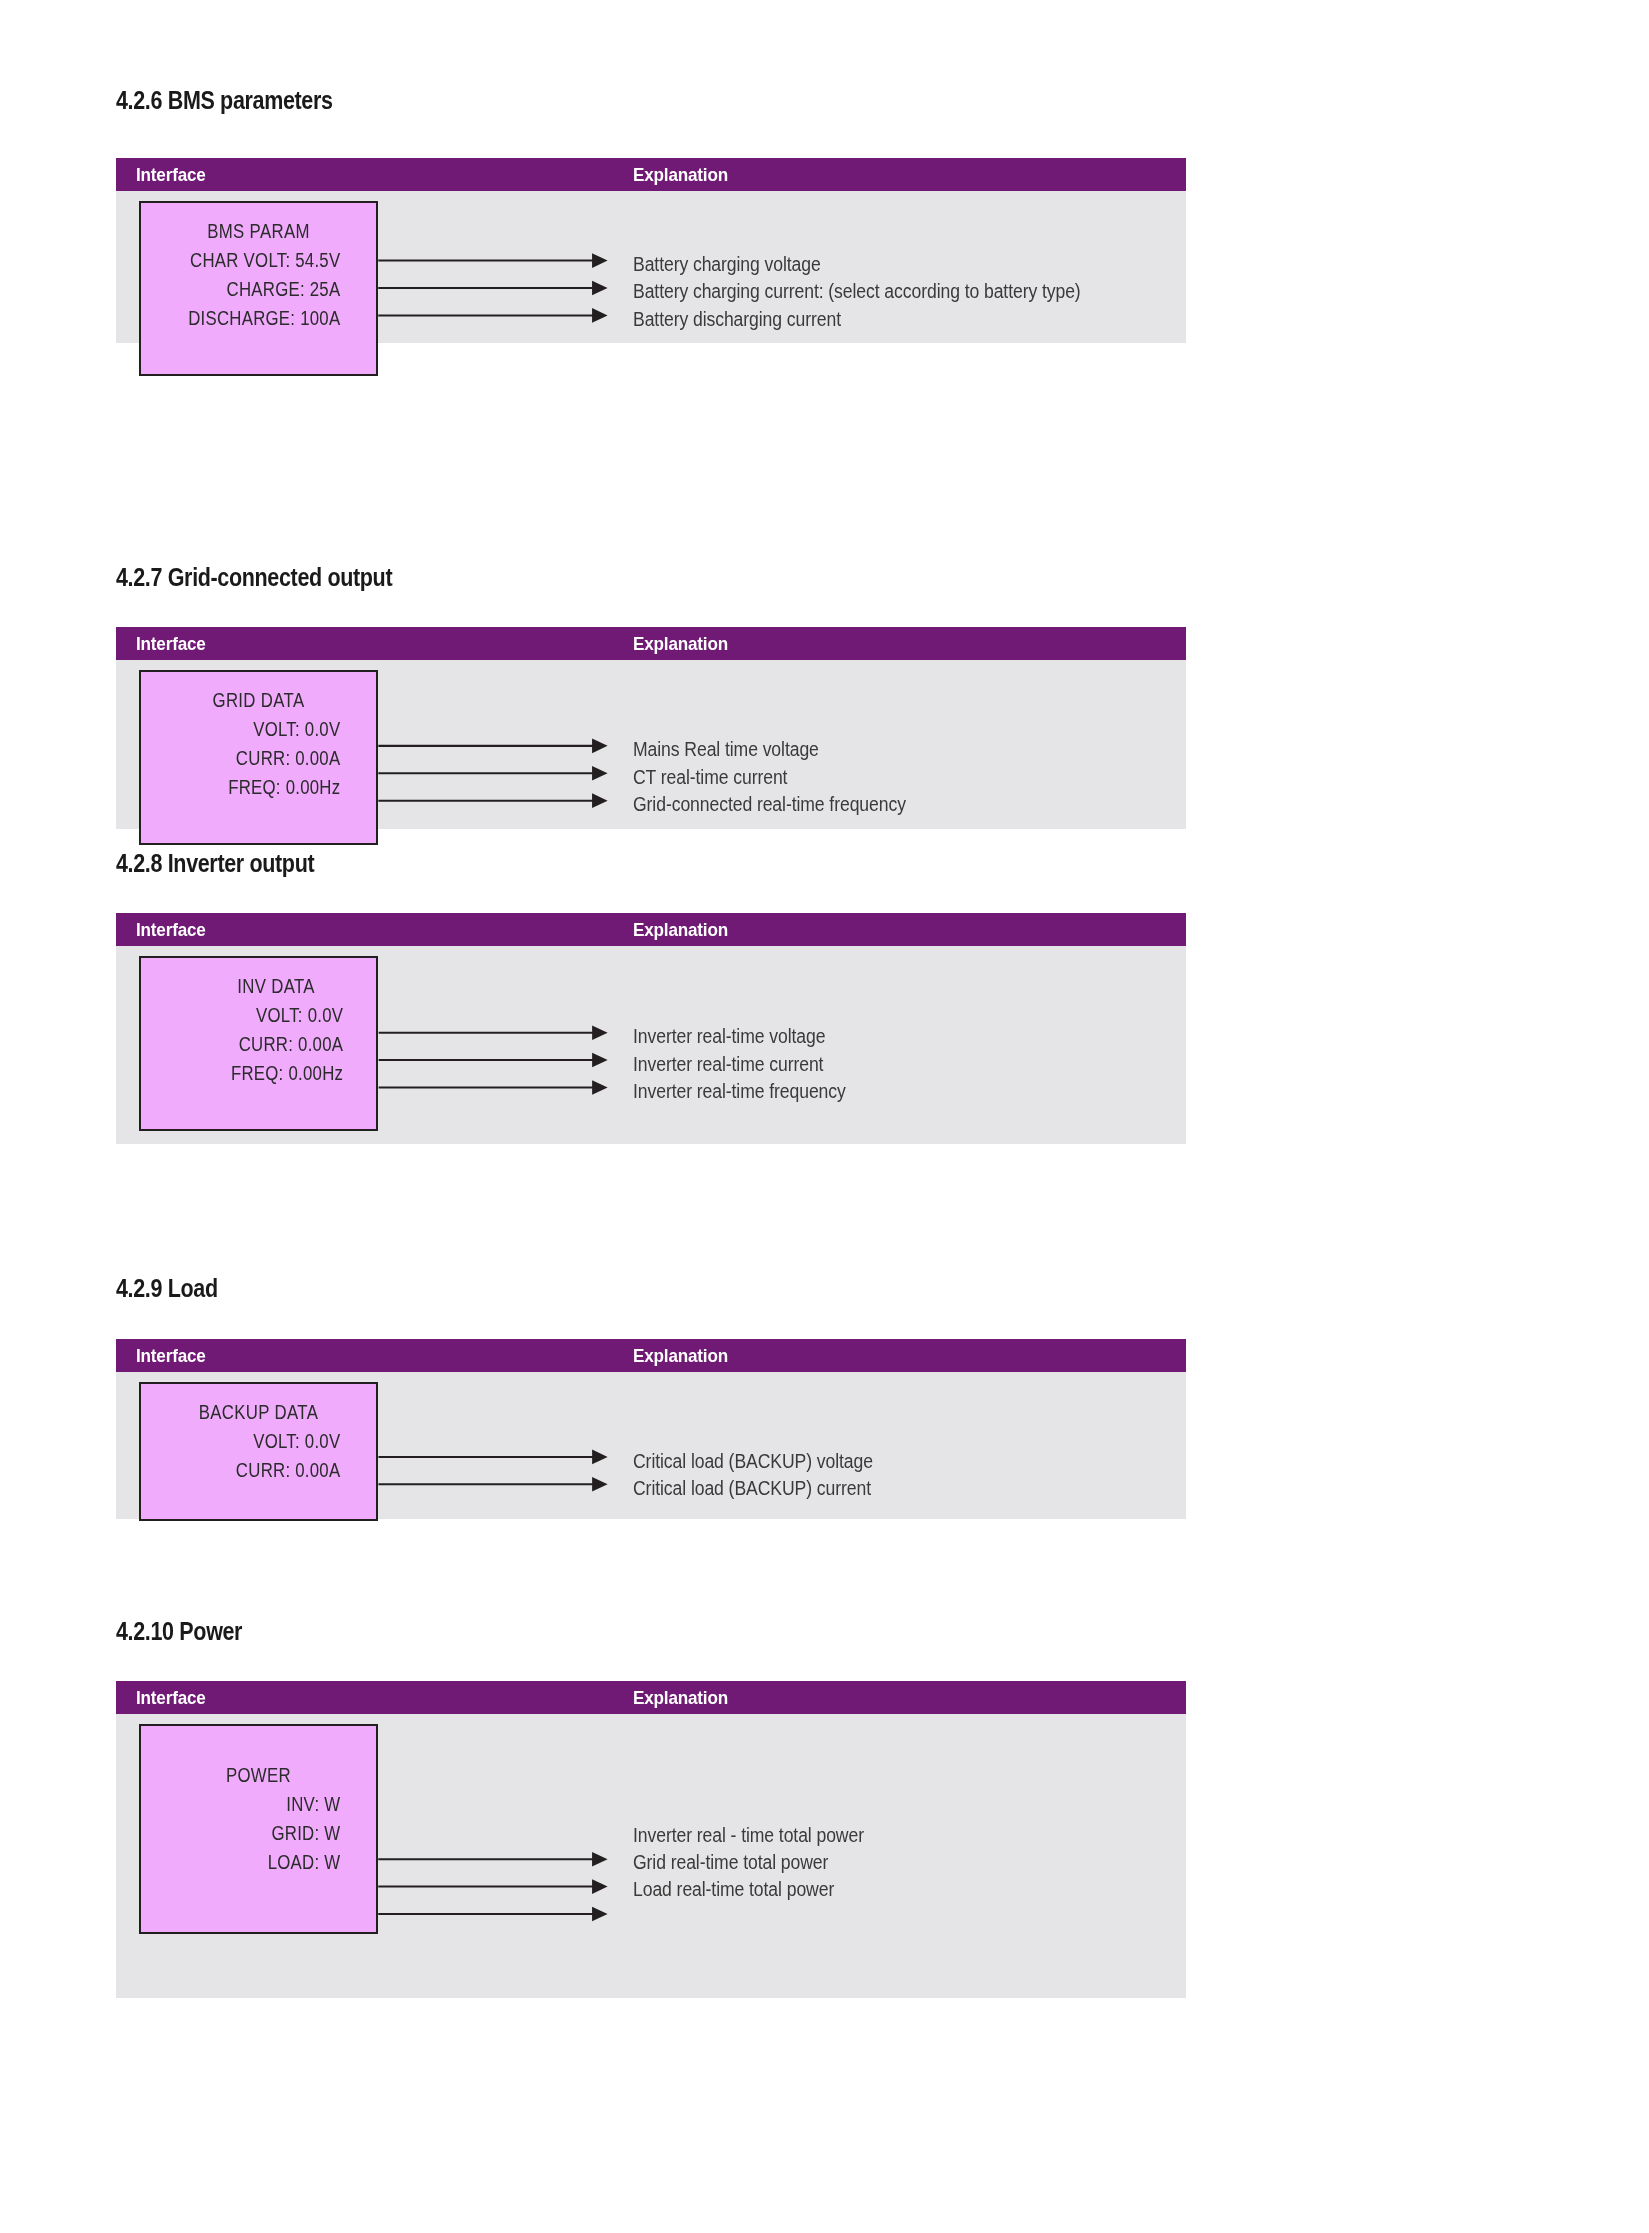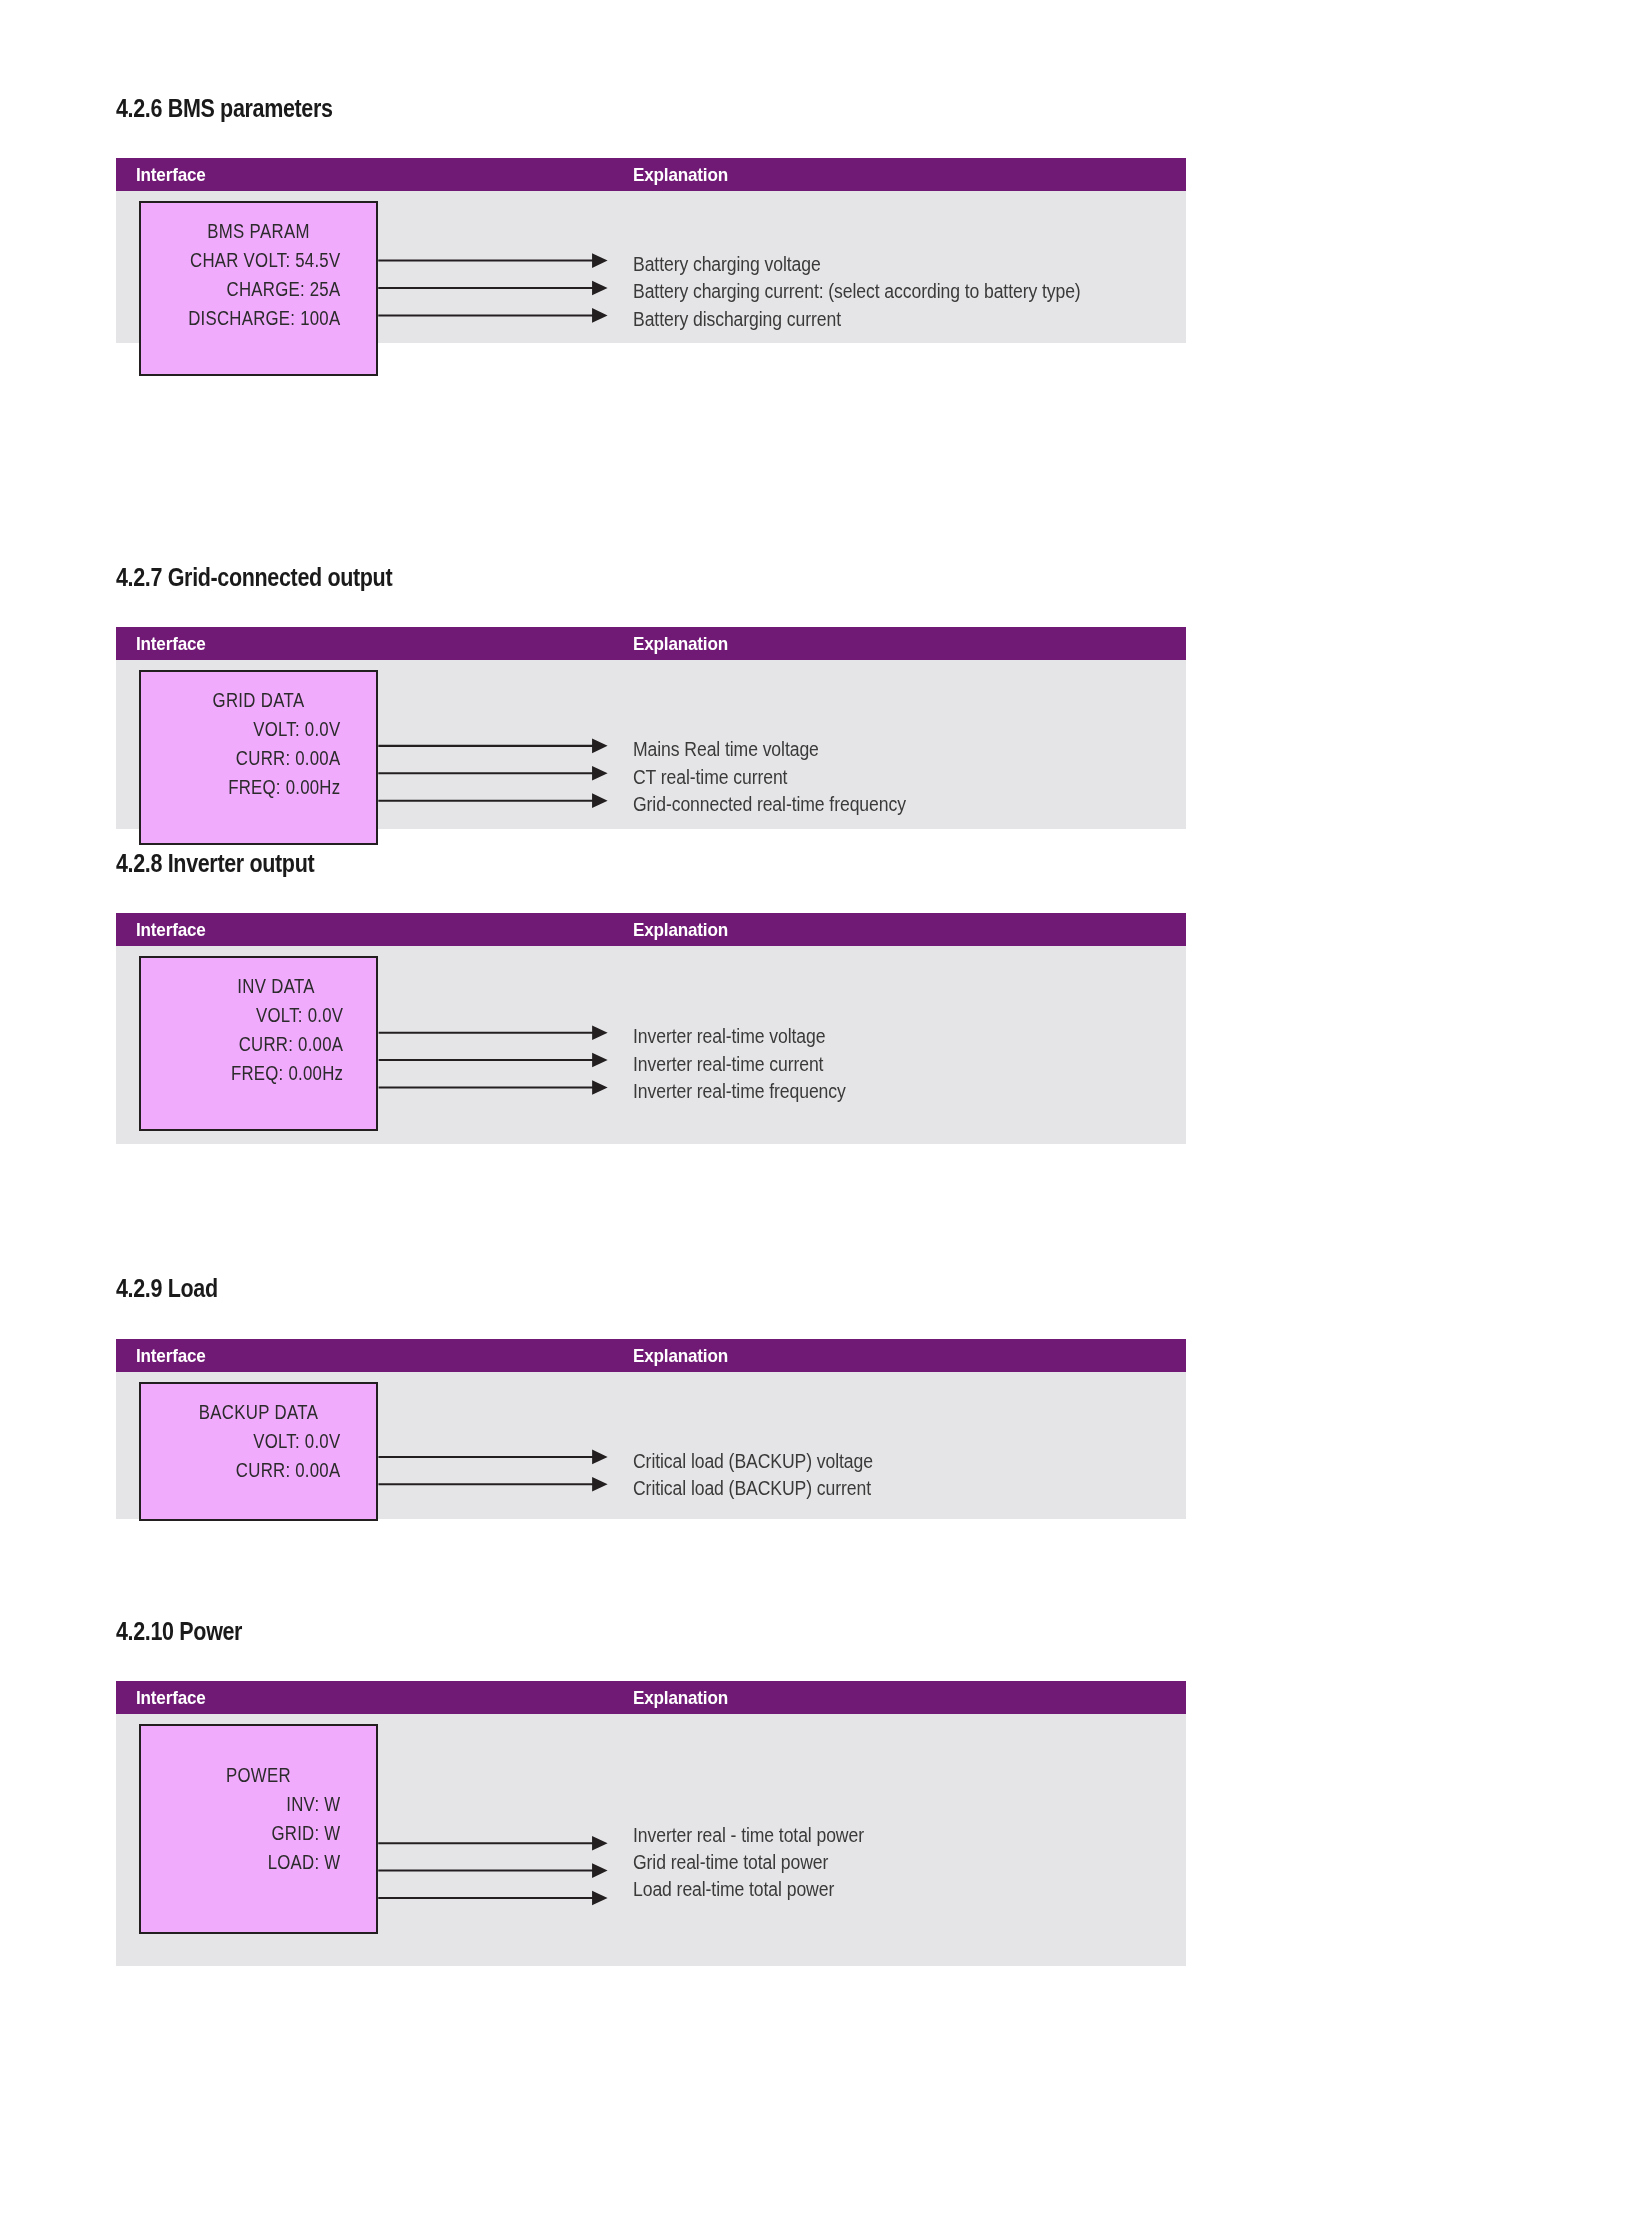--- a/index.html
+++ b/index.html
@@ -100,21 +100,21 @@
     transform-origin:left center;
     white-space:nowrap;
     line-height:1;
   }
 </style>
 </head>
 <body>
 
 <div class="page">
   <div id="sections-root">
-      <div class="section" style="top: 96px;">
+      <div class="section" style="top: 88px;">
         <div class="sec-heading">4.2.6 BMS parameters</div>
       </div>
       <div class="section" style="top: 158px;">
         <div class="table">
           <div class="thead">
             <div class="th th-interface">Interface</div>
             <div class="th th-explanation">Explanation</div>
           </div>
           <div class="tbody" style="height: 152px;">
             <div class="lcd" style="top: 10px; height: 175px;">
@@ -241,21 +241,21 @@
       </div>
       <div class="section" style="top: 1619px;">
         <div class="sec-heading">4.2.10 Power</div>
       </div>
       <div class="section" style="top: 1681px;">
         <div class="table">
           <div class="thead">
             <div class="th th-interface">Interface</div>
             <div class="th th-explanation">Explanation</div>
           </div>
-          <div class="tbody" style="height: 252px;">
+          <div class="tbody" style="height: 284px;">
             <div class="lcd" style="top: 10px; height: 210px;">
               <div class="lcd-inner" style="top: 35px;">
                 <div class="lcd-title">POWER</div>
                 <div class="lcd-row">INV:  W</div>
                 <div class="lcd-row">GRID:  W</div>
                 <div class="lcd-row">LOAD:  W</div>
               </div>
             </div>
             <svg class="arrows" width="1070" height="228" viewBox="0 0 1171 249">
               <line x1="287" y1="128" x2="524" y2="128" stroke="#231f20" stroke-width="2.2"></line>

